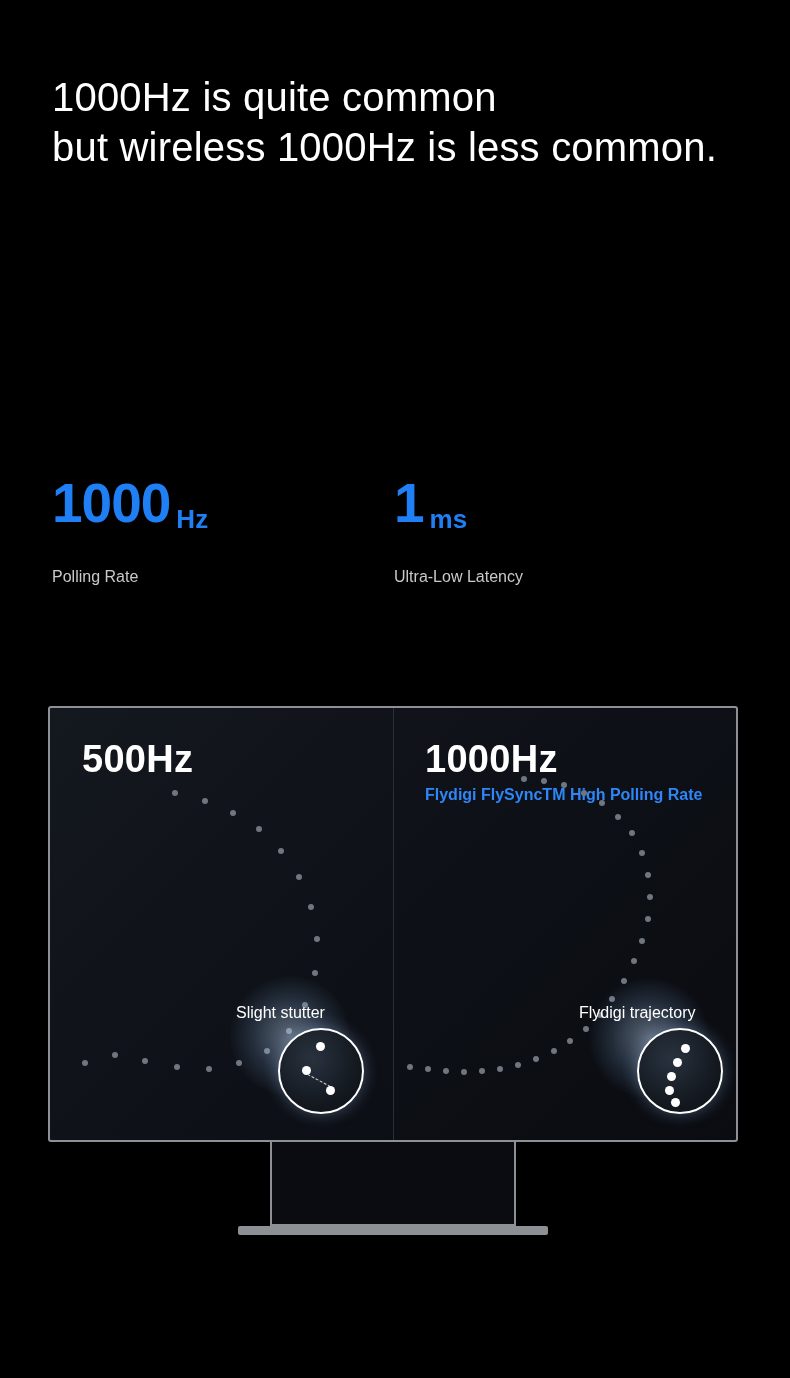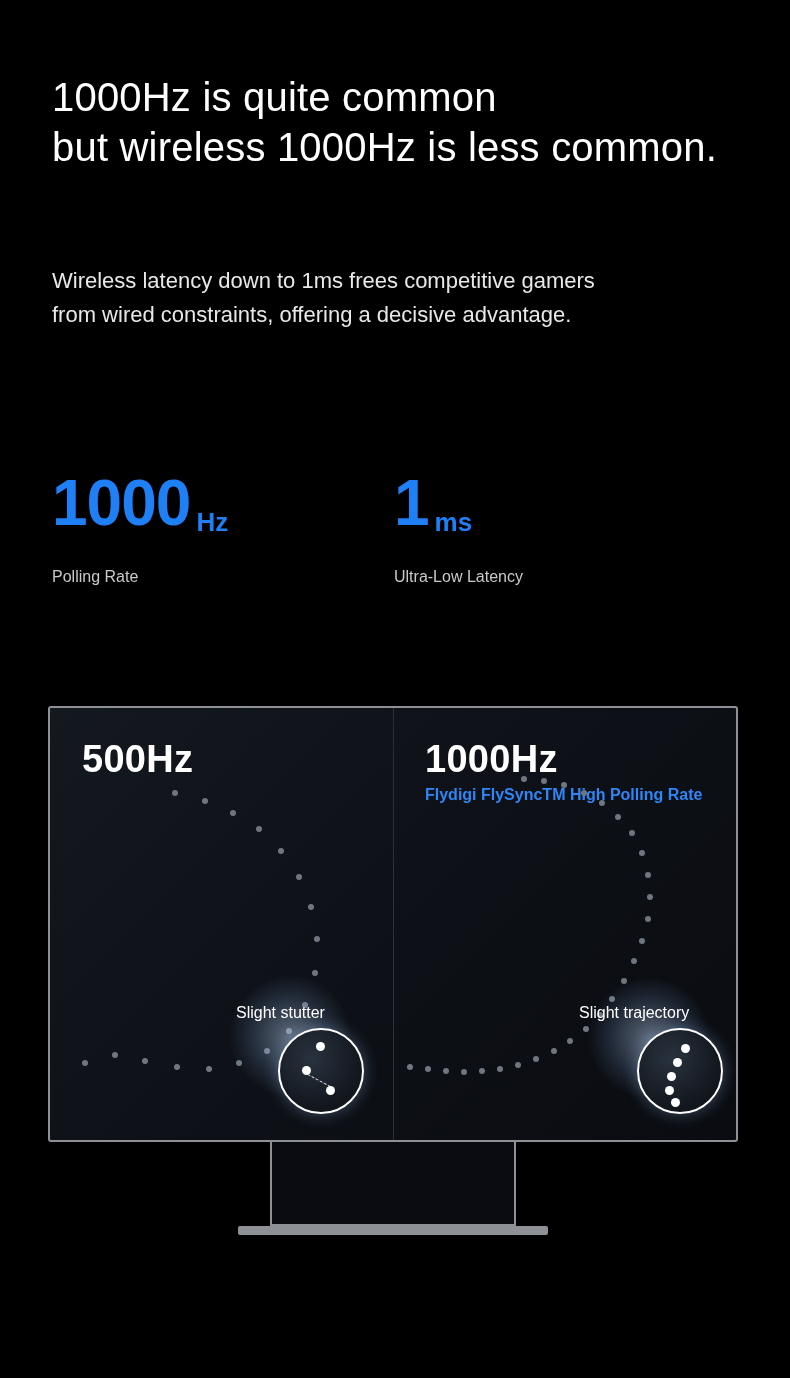--- a/index.html
+++ b/index.html
@@ -66,21 +66,21 @@
     position: absolute;
     top: 0;
   }
   .stat.stat-0 { left: 0px; }
   .stat.stat-1 { left: 342px; }
   .stat-value-row {
     display: flex;
     align-items: baseline;
   }
   .stat-number {
-    font-size: 64px;
+    font-size: 55px;
     line-height: 82px;
     font-weight: 700;
     color: #1f7ff5;
     letter-spacing: -1px;
   }
   .stat-unit {
     font-size: 26px;
     line-height: 26px;
     font-weight: 700;
     color: #1f7ff5;
@@ -217,24 +217,20 @@
 </head>
 <body>
 
 <div class="page">
 
   <div class="headline">
     <div class="headline-line">1000Hz is quite common</div>
     <div class="headline-line">but wireless 1000Hz is less common.</div>
   </div>
 
-  <div class="subtext">
-    <div class="subtext-line">Wireless latency down to 1ms frees competitive gamers</div>
-    <div class="subtext-line">from wired constraints, offering a decisive advantage.</div>
-  </div>
 
   <div class="stats">
     <div class="stat stat-0">
       <div class="stat-value-row">
         <span class="stat-number">1000</span>
         <span class="stat-unit">Hz</span>
       </div>
       <div class="stat-label">Polling Rate</div>
     </div>
     <div class="stat stat-1">
@@ -311,21 +307,21 @@
         <div class="dot" style="left:236px; top:122px;"></div>
         <div class="dot" style="left:222px; top:106px;"></div>
         <div class="dot" style="left:206px; top:92px;"></div>
         <div class="dot" style="left:188px; top:82px;"></div>
         <div class="dot" style="left:168px; top:74px;"></div>
         <div class="dot" style="left:148px; top:70px;"></div>
         <div class="dot" style="left:128px; top:68px;"></div>
 
         <div class="glow" style="left:196px; top:270px; width:120px; height:120px;"></div>
 
-        <div class="callout-label" style="left:186px; top:296px;">Slight trajectory</div>
+        <div class="callout-label" style="left:186px; top:296px;">Flydigi trajectory</div>
 
         <div class="magnifier" style="left:244px; top:320px; width:82px; height:82px;">
           <div class="mag-dot" style="left:42px; top:14px;"></div>
           <div class="mag-dot" style="left:34px; top:28px;"></div>
           <div class="mag-dot" style="left:28px; top:42px;"></div>
           <div class="mag-dot" style="left:26px; top:56px;"></div>
           <div class="mag-dot" style="left:32px; top:68px;"></div>
         </div>
       </div>
     </div>

